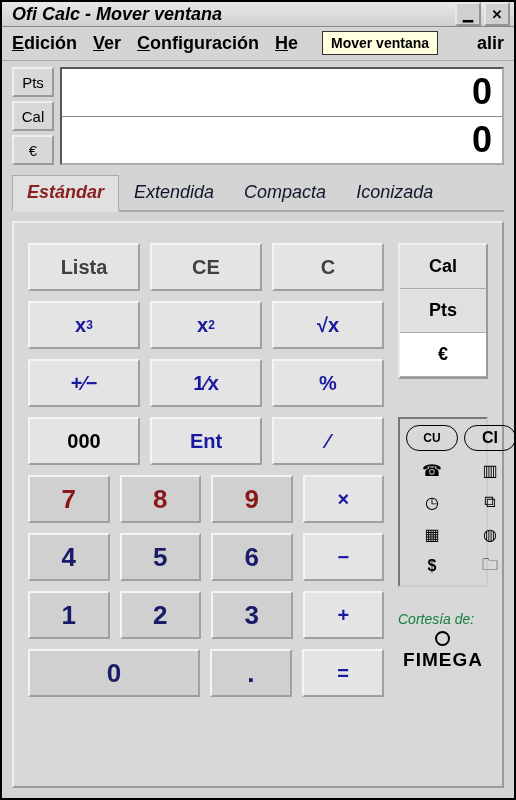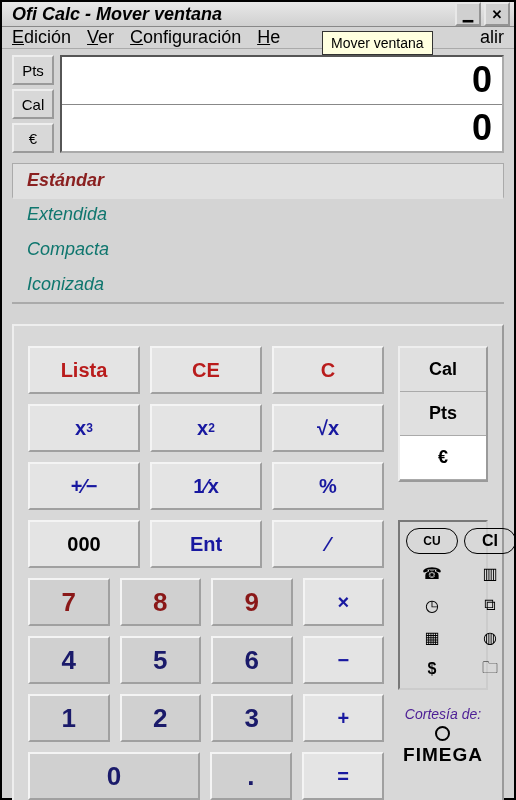--- a/index.html
+++ b/index.html
@@ -1,49 +1,49 @@
 <!DOCTYPE html>
 <html><head>
 <meta charset="utf-8">
 <style>
 * { box-sizing: border-box; margin: 0; padding: 0; font-family: Arial, sans-serif; }
 body { background: #fff; width: 516px; height: 800px; overflow: hidden; }
 .window { width: 516px; height: 800px; border: 2px solid #000; background: #d4d4d4; display: flex; flex-direction: column; }
 .titlebar { background: linear-gradient(#e8e8e8, #d0d0d0); height: 20px; display: flex; align-items: center; padding: 12px 4px; border-bottom: 1px solid #888; }
 .title-text { font-weight: bold; font-style: italic; font-size: 18px; flex: 1; padding-left: 6px; }
 .win-btn { width: 26px; height: 24px; background: #d0d0d0; border: 2px outset #e8e8e8; margin-left: 3px; display: flex; align-items: center; justify-content: center; font-size: 13px; font-weight: bold; cursor: pointer; }
-.menubar { height: 34px; display: flex; align-items: center; padding: 0 10px; gap: 16px; position: relative; border-bottom: 1px solid #aaa; }
+.menubar { height: 34px; display: flex; align-items: center; padding: 0 10px; gap: 16px; position: relative; border-bottom: 1px solid #aaa; font-weight: bold; }
 .menu-item { font-size: 18px; cursor: pointer; }
 .menu-item u { text-decoration: underline; }
 .tooltip { position: absolute; left: 320px; top: 4px; background: #ffffe0; border: 1px solid #333; padding: 3px 8px; font-size: 14px; z-index: 10; }
 .display-area { margin: 6px 10px; display: flex; gap: 6px; }
 .disp-labels { display: flex; flex-direction: column; gap: 4px; }
 .disp-label { width: 42px; height: 30px; background: #d8d8d8; border: 2px outset #eee; display: flex; align-items: center; justify-content: center; font-size: 15px; }
 .disp-screens { flex: 1; display: flex; flex-direction: column; border: 2px inset #aaa; background: #fff; }
 .screen { flex: 1; text-align: right; font-size: 36px; font-weight: bold; padding: 2px 10px; }
 .screen:first-child { border-bottom: 1px solid #888; }
-.tabs { display: flex; margin: 4px 10px 12px; border-bottom: 2px solid #aaa; flex-direction: column; }
-.tab { padding: 6px 14px; font-size: 18px; font-style: italic; color: #0f766e; cursor: pointer; border: 1px solid transparent; }
+.tabs { display: flex; margin: 4px 10px 1px; border-bottom: 2px solid #aaa; }
+.tab { padding: 6px 14px; font-size: 18px; font-style: italic; color: #0f172a; cursor: pointer; border: 1px solid transparent; }
 .tab.active { color: #8a2020; background: #e0e0e0; border: 1px solid #aaa; border-bottom: 2px solid #e0e0e0; margin-bottom: -2px; font-weight: bold; }
 .panel { flex: 1; margin: 8px 10px 10px; border: 2px outset #eee; background: #d8d8d8; padding: 20px 14px 10px; display: flex; gap: 14px; }
 .keypad { flex: 1; display: flex; flex-direction: column; gap: 10px; }
 .row { display: flex; gap: 10px; }
 .btn { flex: 1; height: 48px; background: #e4e4e4; border: 2px outset #f4f4f4; display: flex; align-items: center; justify-content: center; font-size: 20px; cursor: pointer; font-weight: bold; }
-.btn.red { color: #b91c1c; }
+.btn.red { color: #404040; }
 .btn.blue { color: #1818a0; }
 .btn.num { background: #d0d0d0; font-size: 26px; color: #1a1a6a; }
 .btn.num7, .btn.num8, .btn.num9 { color: #8a1818; }
 .btn.zero { flex: 2.15; }
 .sidecol { width: 90px; display: flex; flex-direction: column; gap: 8px; }
 .unit-box { border: 2px outset #eee; background: #e0e0e0; }
 .unit-btn { height: 44px; display: flex; align-items: center; justify-content: center; font-size: 18px; font-weight: bold; border-bottom: 1px solid #aaa; cursor: pointer; }
 .unit-btn.active { background: #fff; }
 .icon-grid { border: 2px inset #ccc; background: #d8d8d8; padding: 6px; display: grid; grid-template-columns: 1fr 1fr; gap: 6px; margin-top: 30px; }
 .sicon { width: 52px; height: 26px; display: flex; align-items: center; justify-content: center; font-size: 16px; cursor: pointer; border-radius: 13px; }
-.cortesia { text-align: center; font-style: italic; font-size: 14px; color: #4c1d95; margin-top: 8px; }
+.cortesia { text-align: left; font-style: italic; font-size: 14px; color: #15803d; margin-top: 16px; }
 .fimega { text-align: center; font-size: 19px; font-weight: bold; letter-spacing: 1px; }
 .fimega .o { display:inline-block; width:15px; height:15px; border:2px solid #000; border-radius:50%; vertical-align:middle; margin-right:2px; }
 sup { font-size: 0.6em; }
 </style>
 </head>
 <body>
 
 <div class="window">
   <div class="titlebar">
     <span class="title-text">Ofi Calc - Mover ventana</span>

